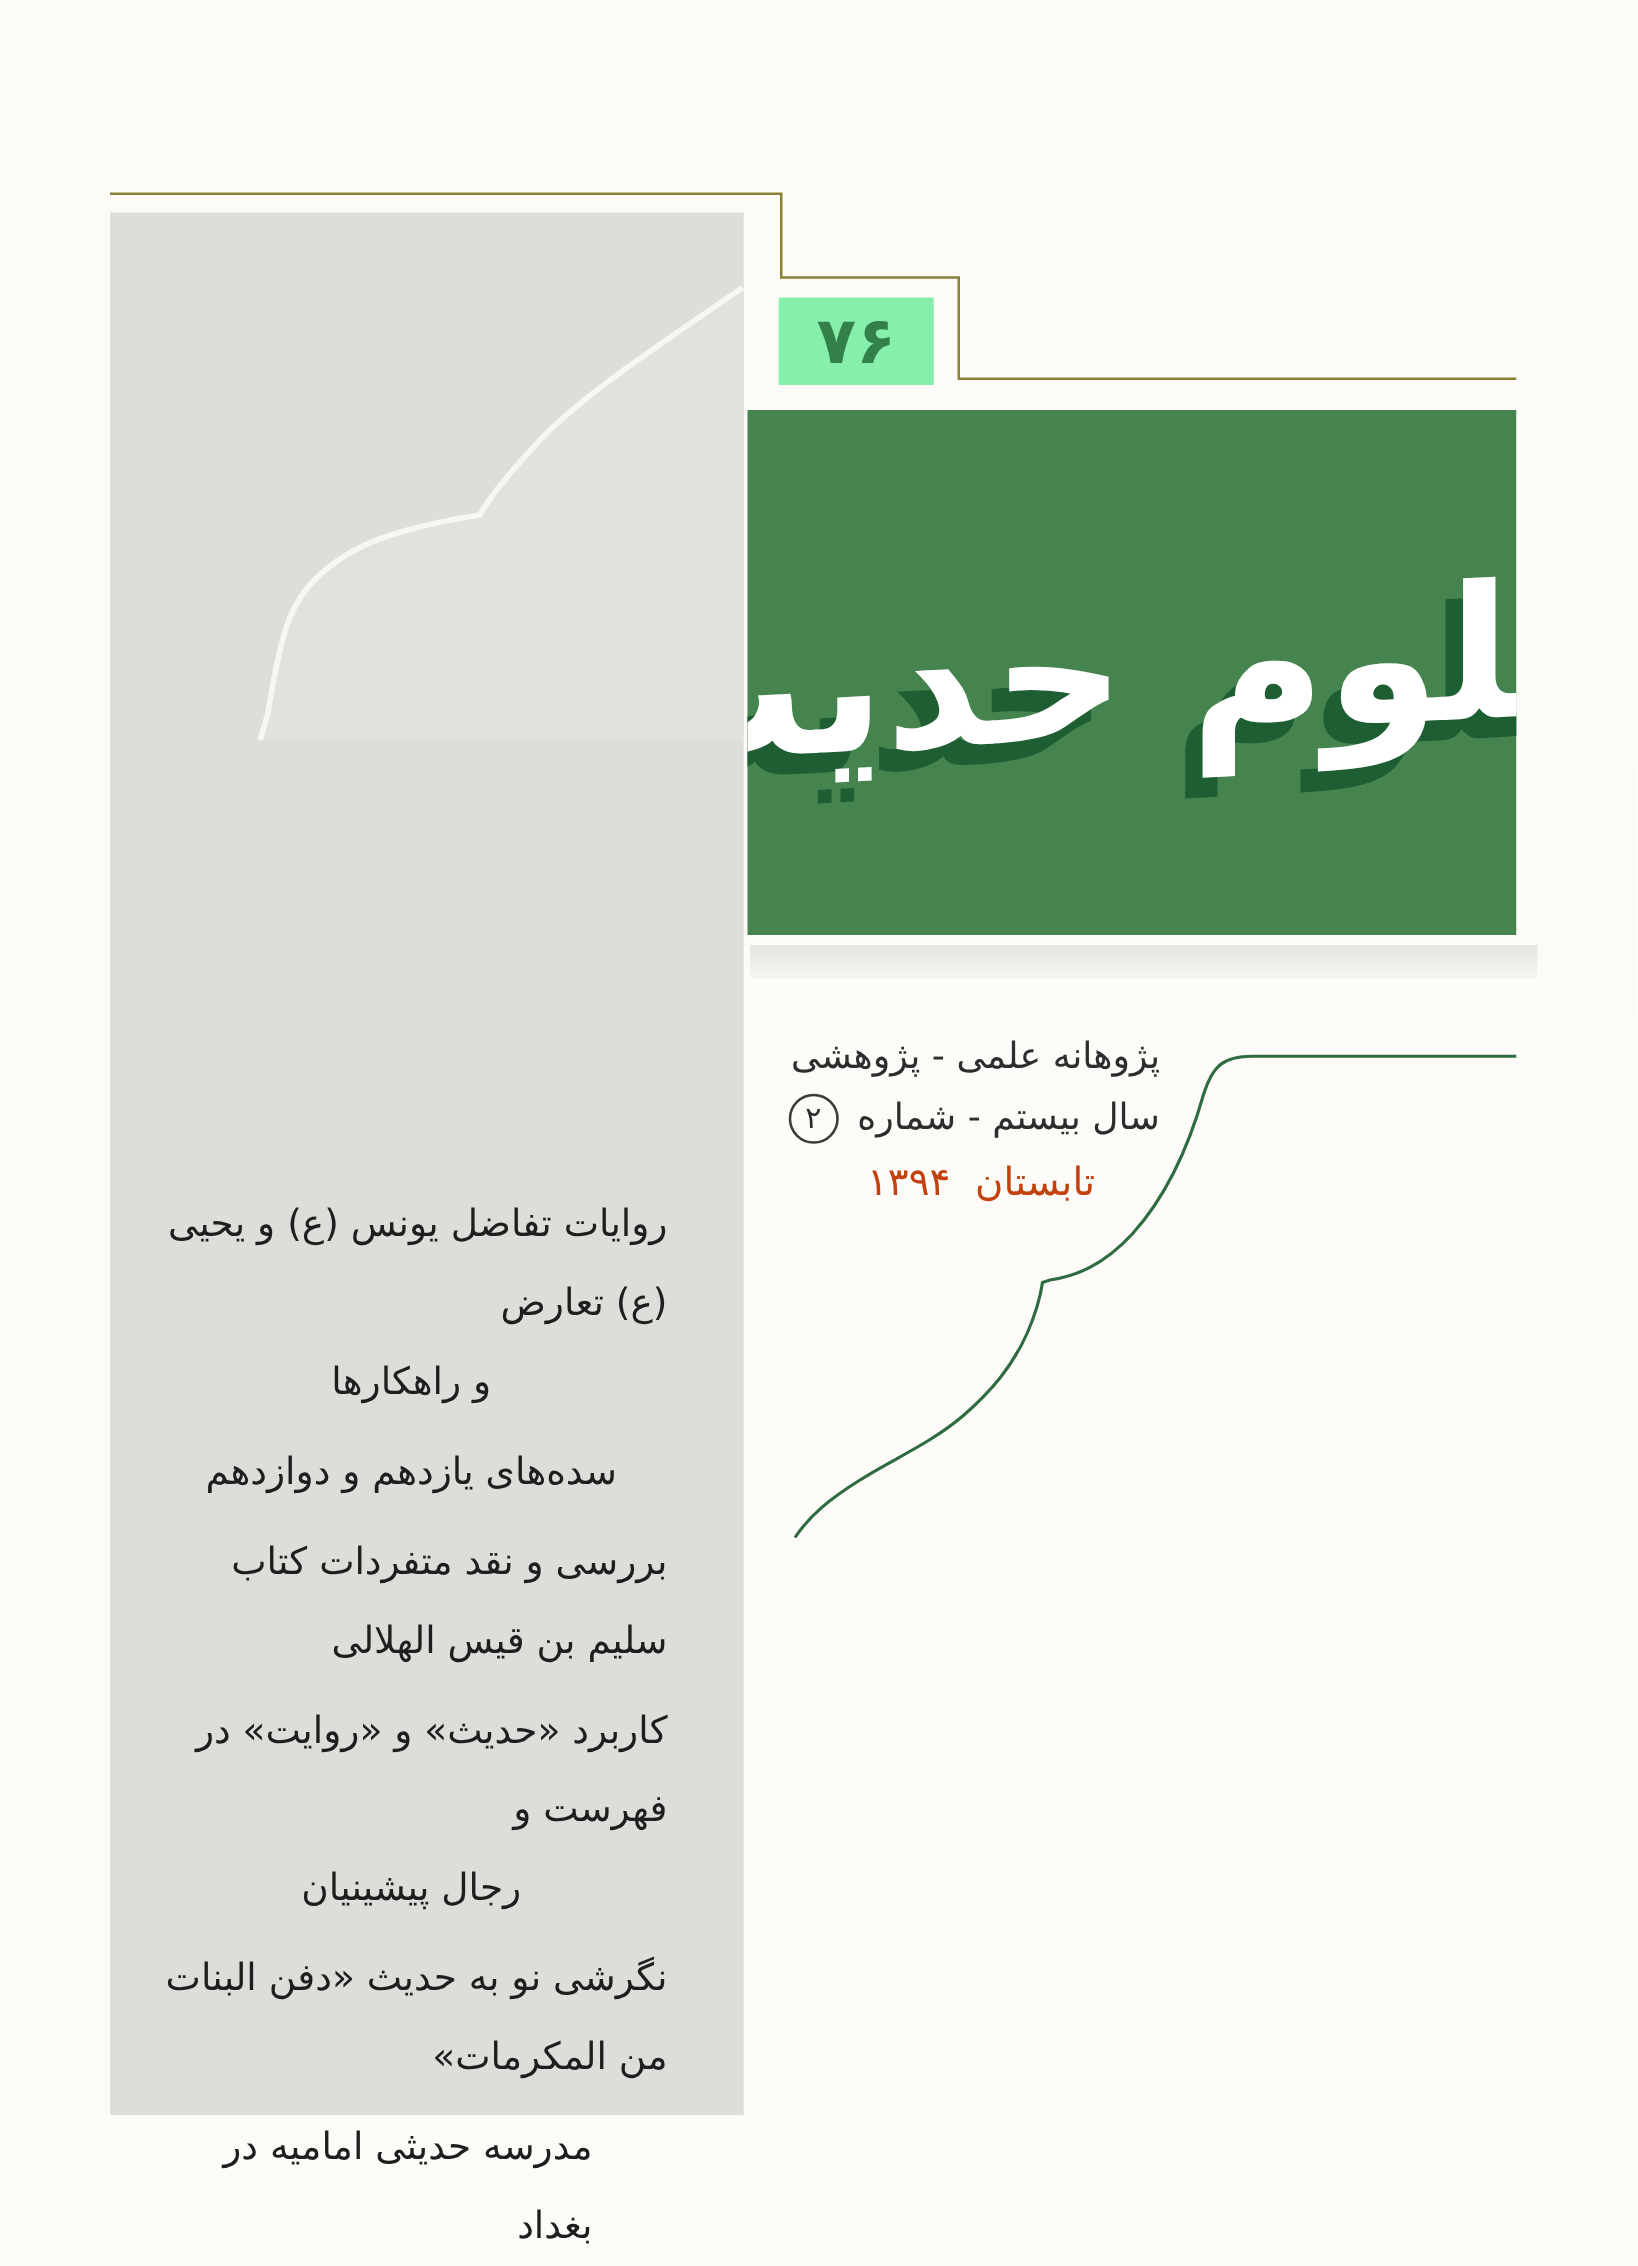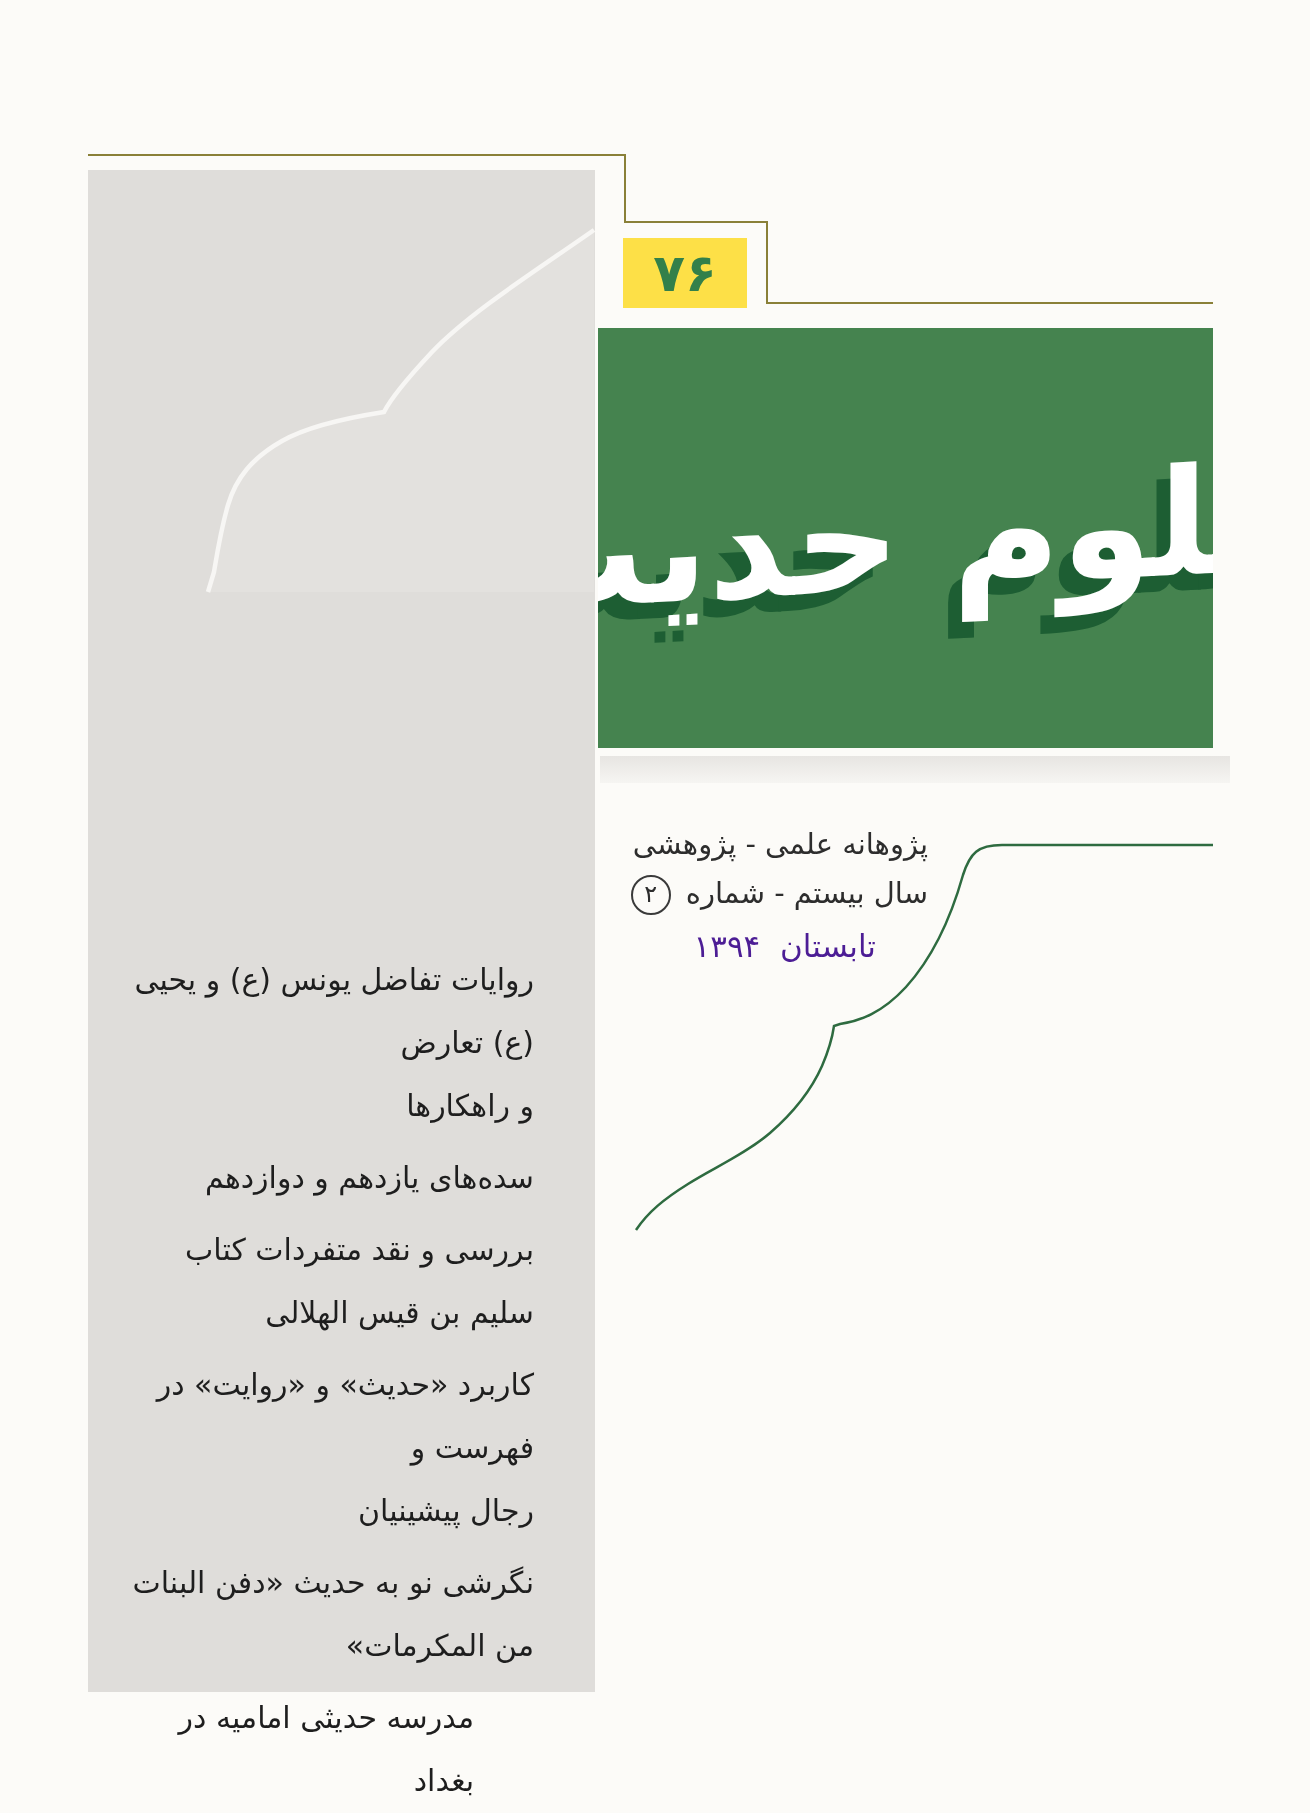--- a/index.html
+++ b/index.html
@@ -13,21 +13,21 @@
   
   .gray-panel{
     position:absolute;
     left:88px;top:170px;width:507px;height:1522px;
     background:#dfddda;
   }
   
   .issue-box{
     position:absolute;
     left:623px;top:238px;width:124px;height:70px;
-    background:#fde047;
+    background:#86efac;
     display:flex;align-items:center;justify-content:center;
   }
   .issue-box .num{
     color:#33804a;
     font-size:52px;
     line-height:1;
     font-weight:bold;
   }
   
   .green-block{
@@ -59,21 +59,21 @@
     direction:rtl;
     text-align:right;
     color:#2d2d2d;
     font-size:29px;
     line-height:49px;
   }
   .masthead .row3{
     padding-right:52px;
     font-size:31px;
     margin-top:4px;
-    color:#4c1d95;
+    color:#c2410c;
   }
   .masthead .year{
     letter-spacing:15px;
     margin-right:10px;
   }
   .circle-num{
     display:inline-block;
     width:36px;height:36px;
     border:2px solid #3a3a3a;
     border-radius:50%;
@@ -87,21 +87,21 @@
   .toc{
     position:absolute;
     left:92px;top:948px;width:442px;
     direction:rtl;
     color:#1e1e1e;
     font-size:30px;
     line-height:63px;
   }
   .toc .item{margin:0 0 9px 0;padding:0;}
   .toc .line{text-align:right;margin-left:32px;}
-  .toc .line.align-left{text-align:right;}
+  .toc .line.align-left{text-align:center;}
   .toc .item.indented .line{padding-right:60px;}
   
   .deco{
     position:absolute;left:0;top:0;width:1310px;height:1813px;
     pointer-events:none;
   }
 </style>
 </head>
 <body>
 

